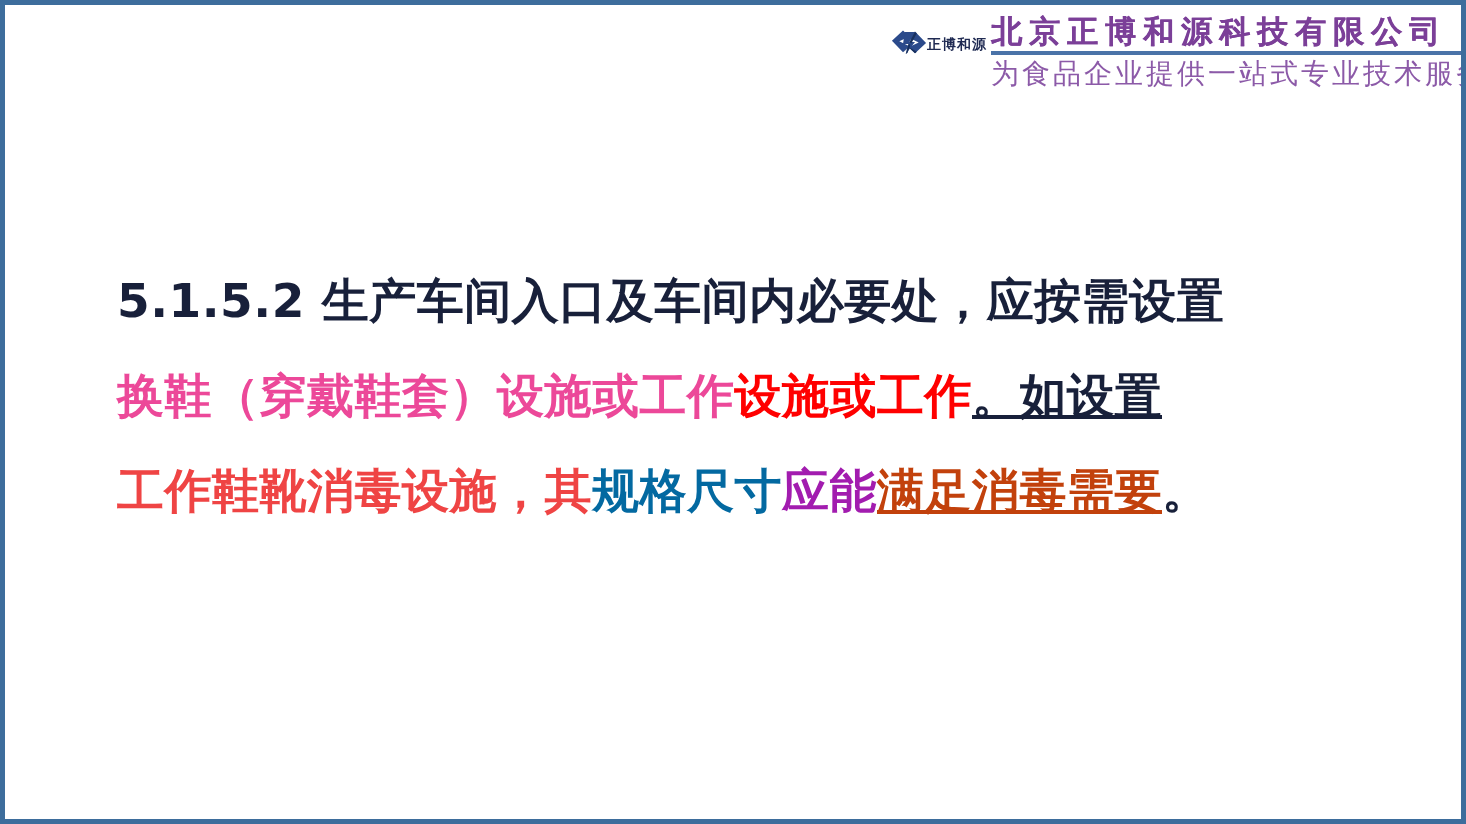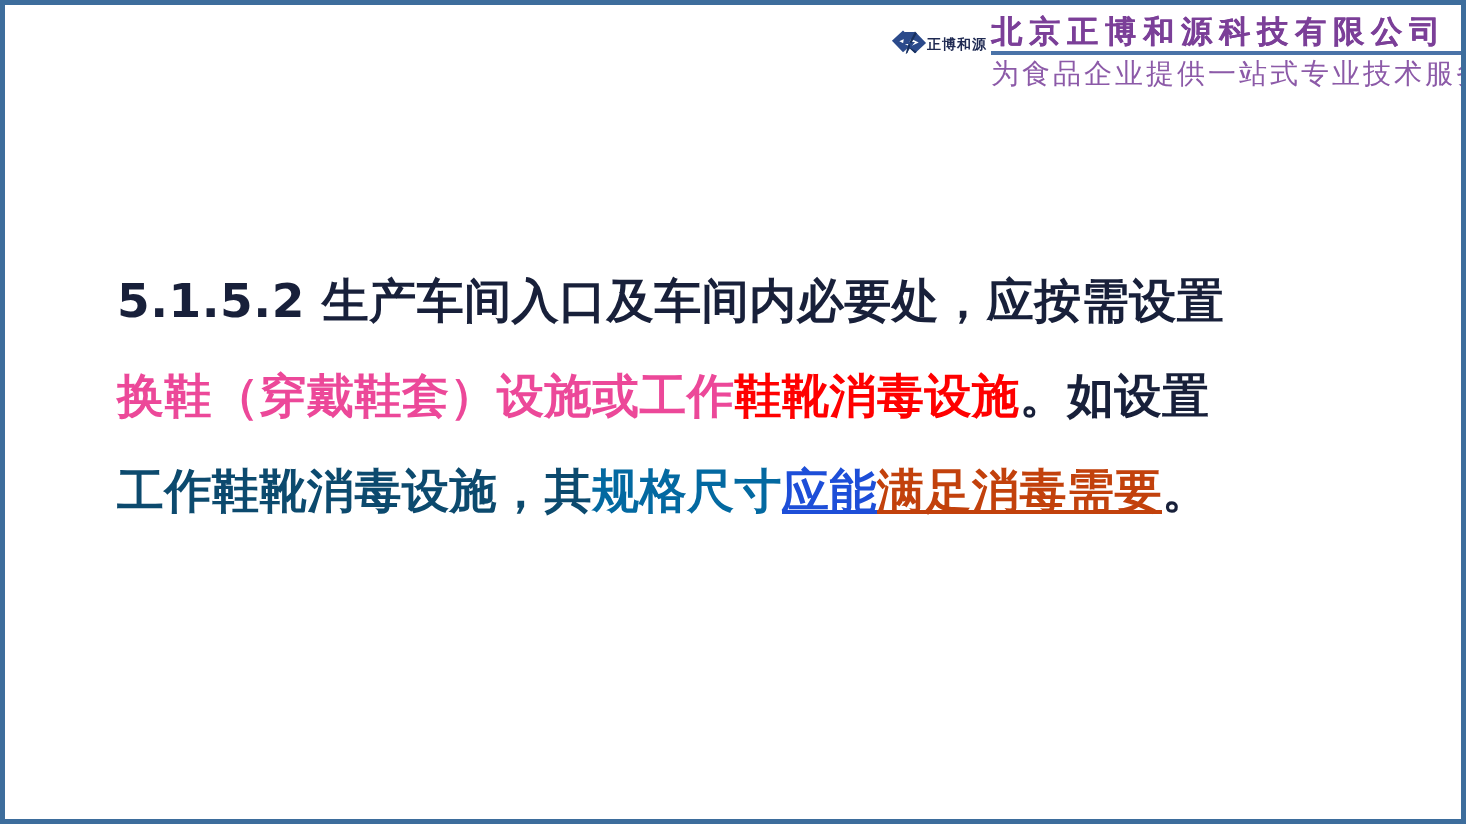--- a/index.html
+++ b/index.html
@@ -130,17 +130,17 @@
     <div id="letterhead-text">
       <div id="company-name" style="color: rgb(123, 63, 152); text-shadow: rgb(123, 63, 152) 0.5px 0px 0px;">北京正博和源科技有限公司</div>
       <div id="letterhead-divider" style="background: rgb(74, 115, 168);"></div>
       <div id="company-tagline" style="color: rgb(140, 90, 168);">为食品企业提供一站式专业技术服务</div>
     </div>
 
   </div>
 
   <div id="body-text">
     <div class="body-line"><span class="seg-dark" style="color: rgb(24, 32, 58);">5.1.5.2 生产车间入口及车间内必要处，应按需设置</span></div>
-    <div class="body-line"><span class="seg-dark" style="color: #ec4899;">换鞋（穿戴鞋套）设施或工作</span><span class="seg-red" style="color: rgb(255, 0, 0);">鞋靴消毒设施</span><span class="seg-dark" style="color: rgb(24, 32, 58);">。如设置</span></div>
-    <div class="body-line"><span class="seg-dark" style="color: #0c4a6e;">工作鞋靴消毒设施，其</span><span class="seg-red" style="color: #0369a1;">规格尺寸</span><span class="seg-dark" style="color: #1d4ed8; text-decoration: underline;">应能</span><span class="seg-red" style="color: #c2410c; text-decoration: underline;">满足消毒需要</span><span class="seg-dark" style="color: rgb(24, 32, 58);">。</span></div>
+    <div class="body-line"><span class="seg-dark" style="color: #ec4899;">换鞋（穿戴鞋套）设施或工作</span><span class="seg-red" style="color: rgb(255, 0, 0);">设施或工作</span><span class="seg-dark" style="color: rgb(24, 32, 58); text-decoration: underline;">。如设置</span></div>
+    <div class="body-line"><span class="seg-dark" style="color: #ef4444;">工作鞋靴消毒设施，其</span><span class="seg-red" style="color: #0369a1;">规格尺寸</span><span class="seg-dark" style="color: #a21caf;">应能</span><span class="seg-red" style="color: #c2410c; text-decoration: underline;">满足消毒需要</span><span class="seg-dark" style="color: rgb(24, 32, 58);">。</span></div>
   </div>
 
 </div>
 
 </body></html>

